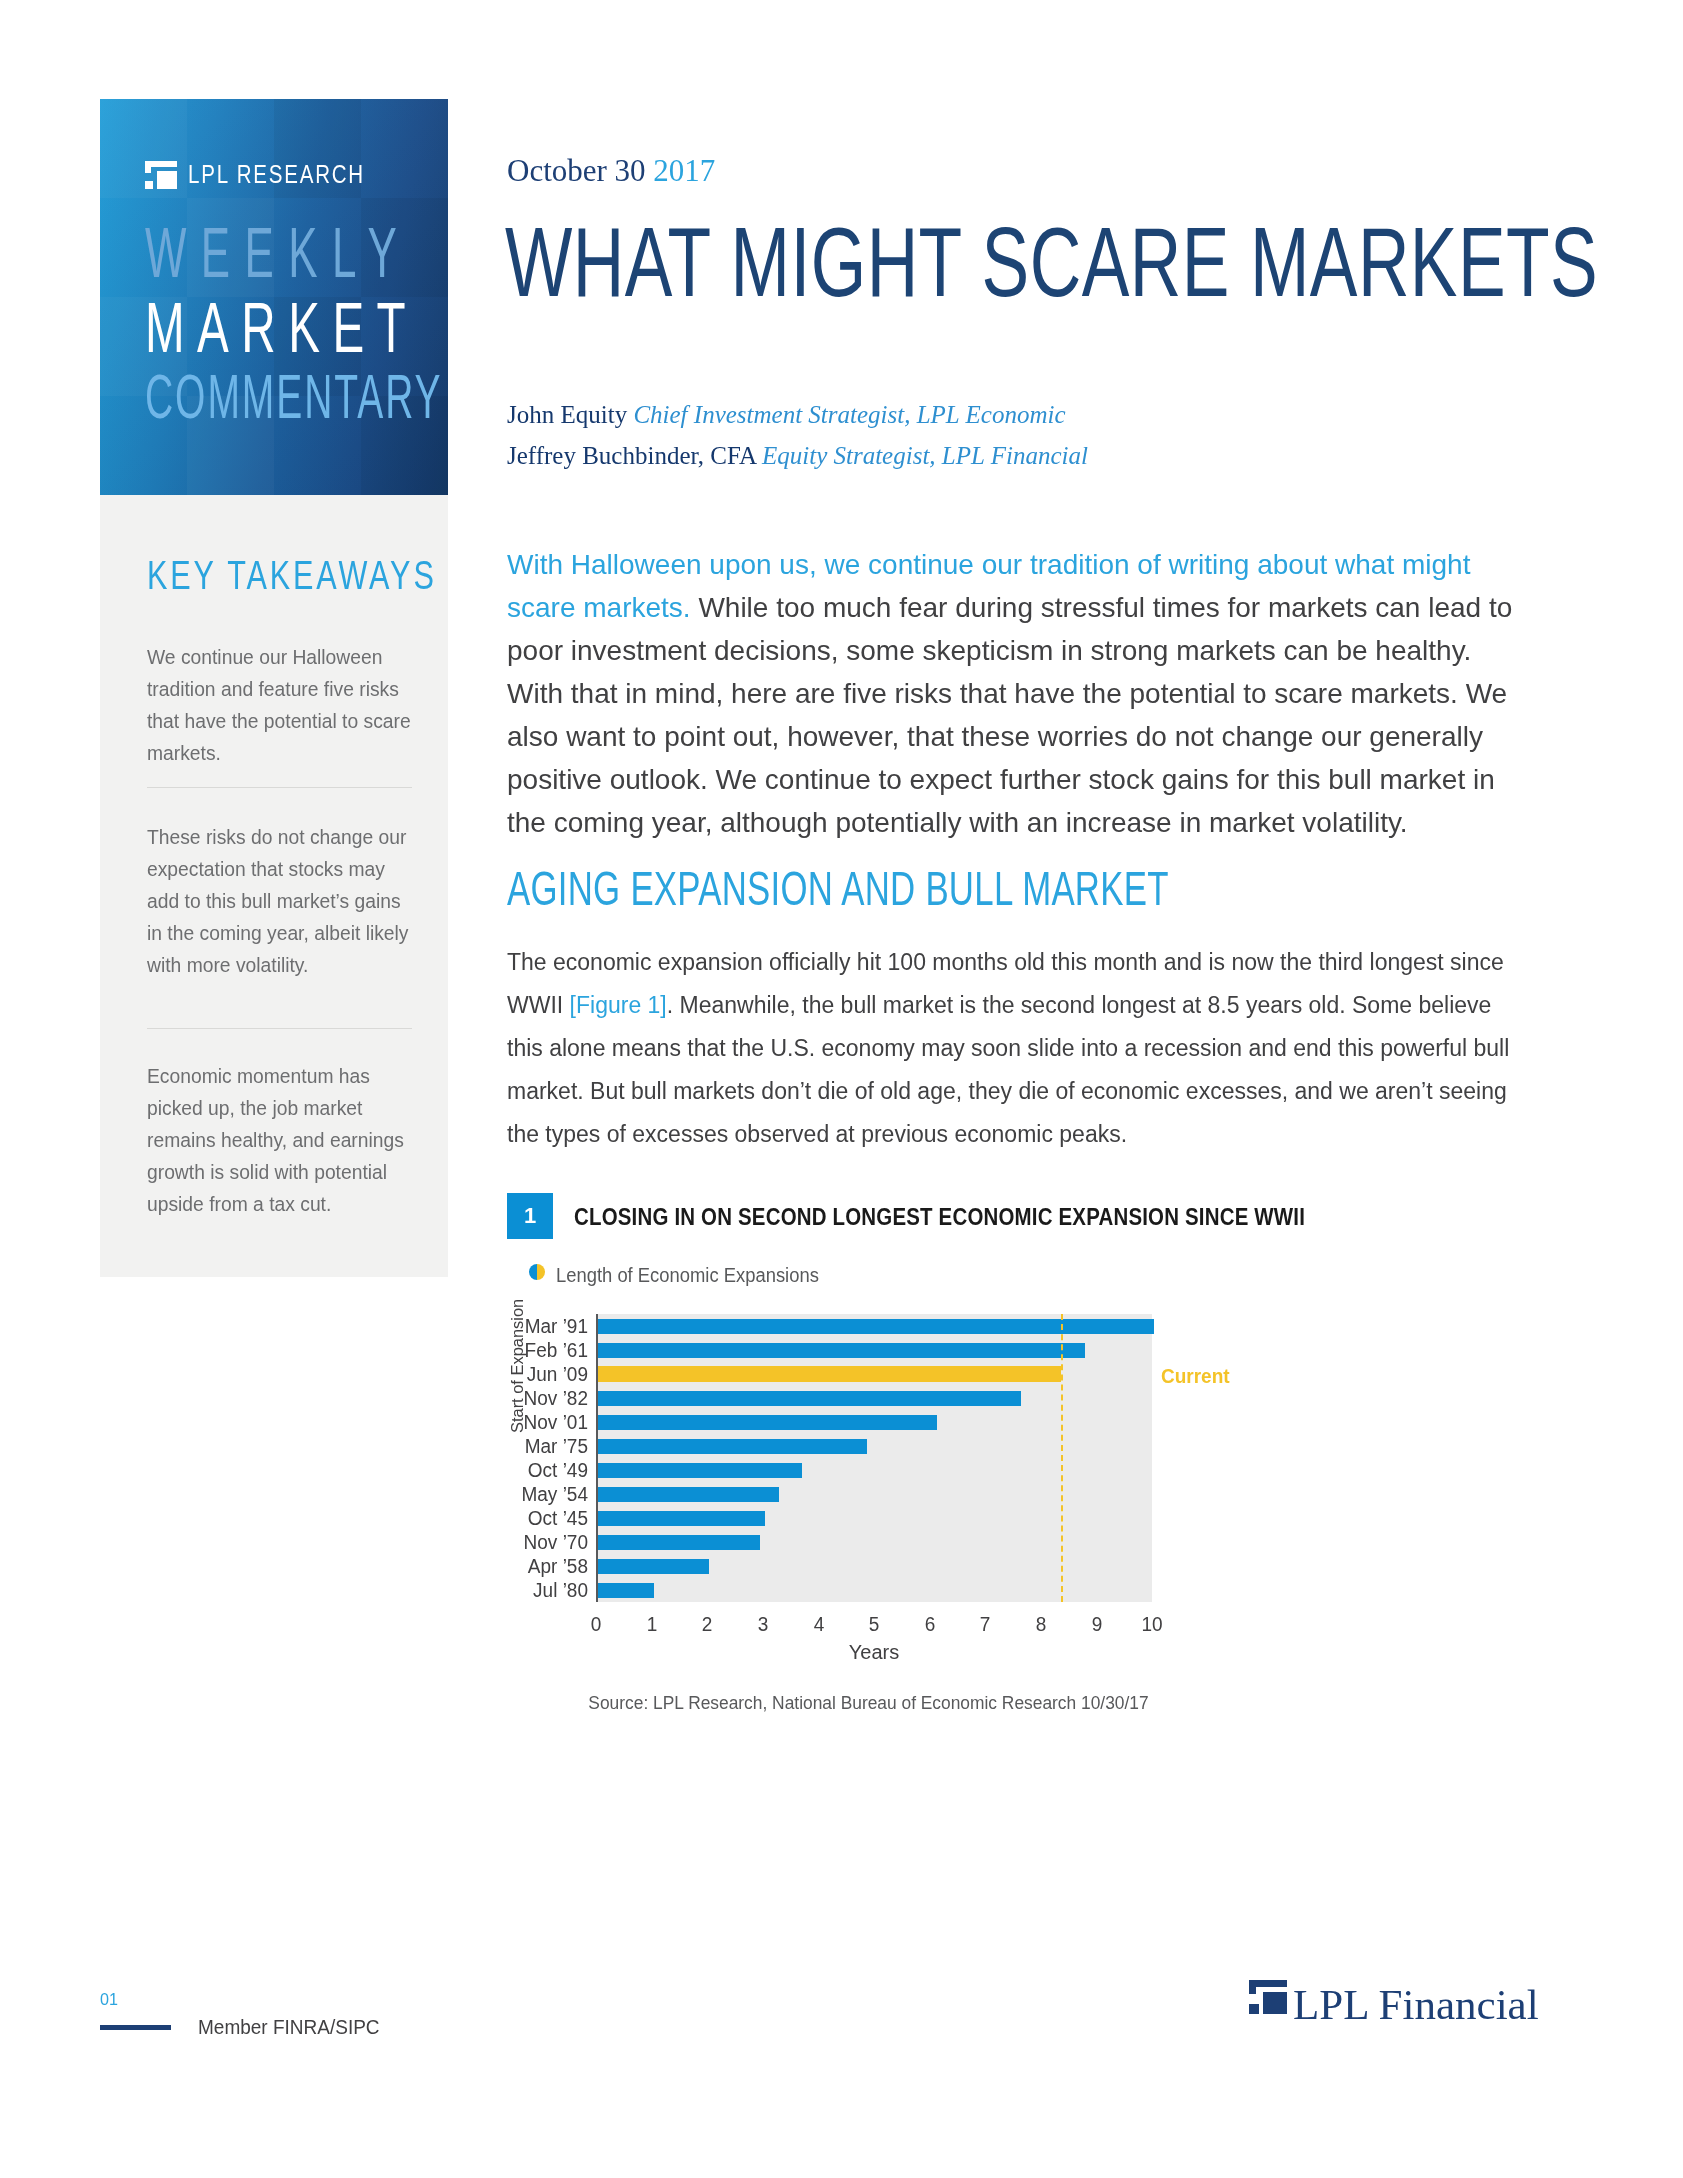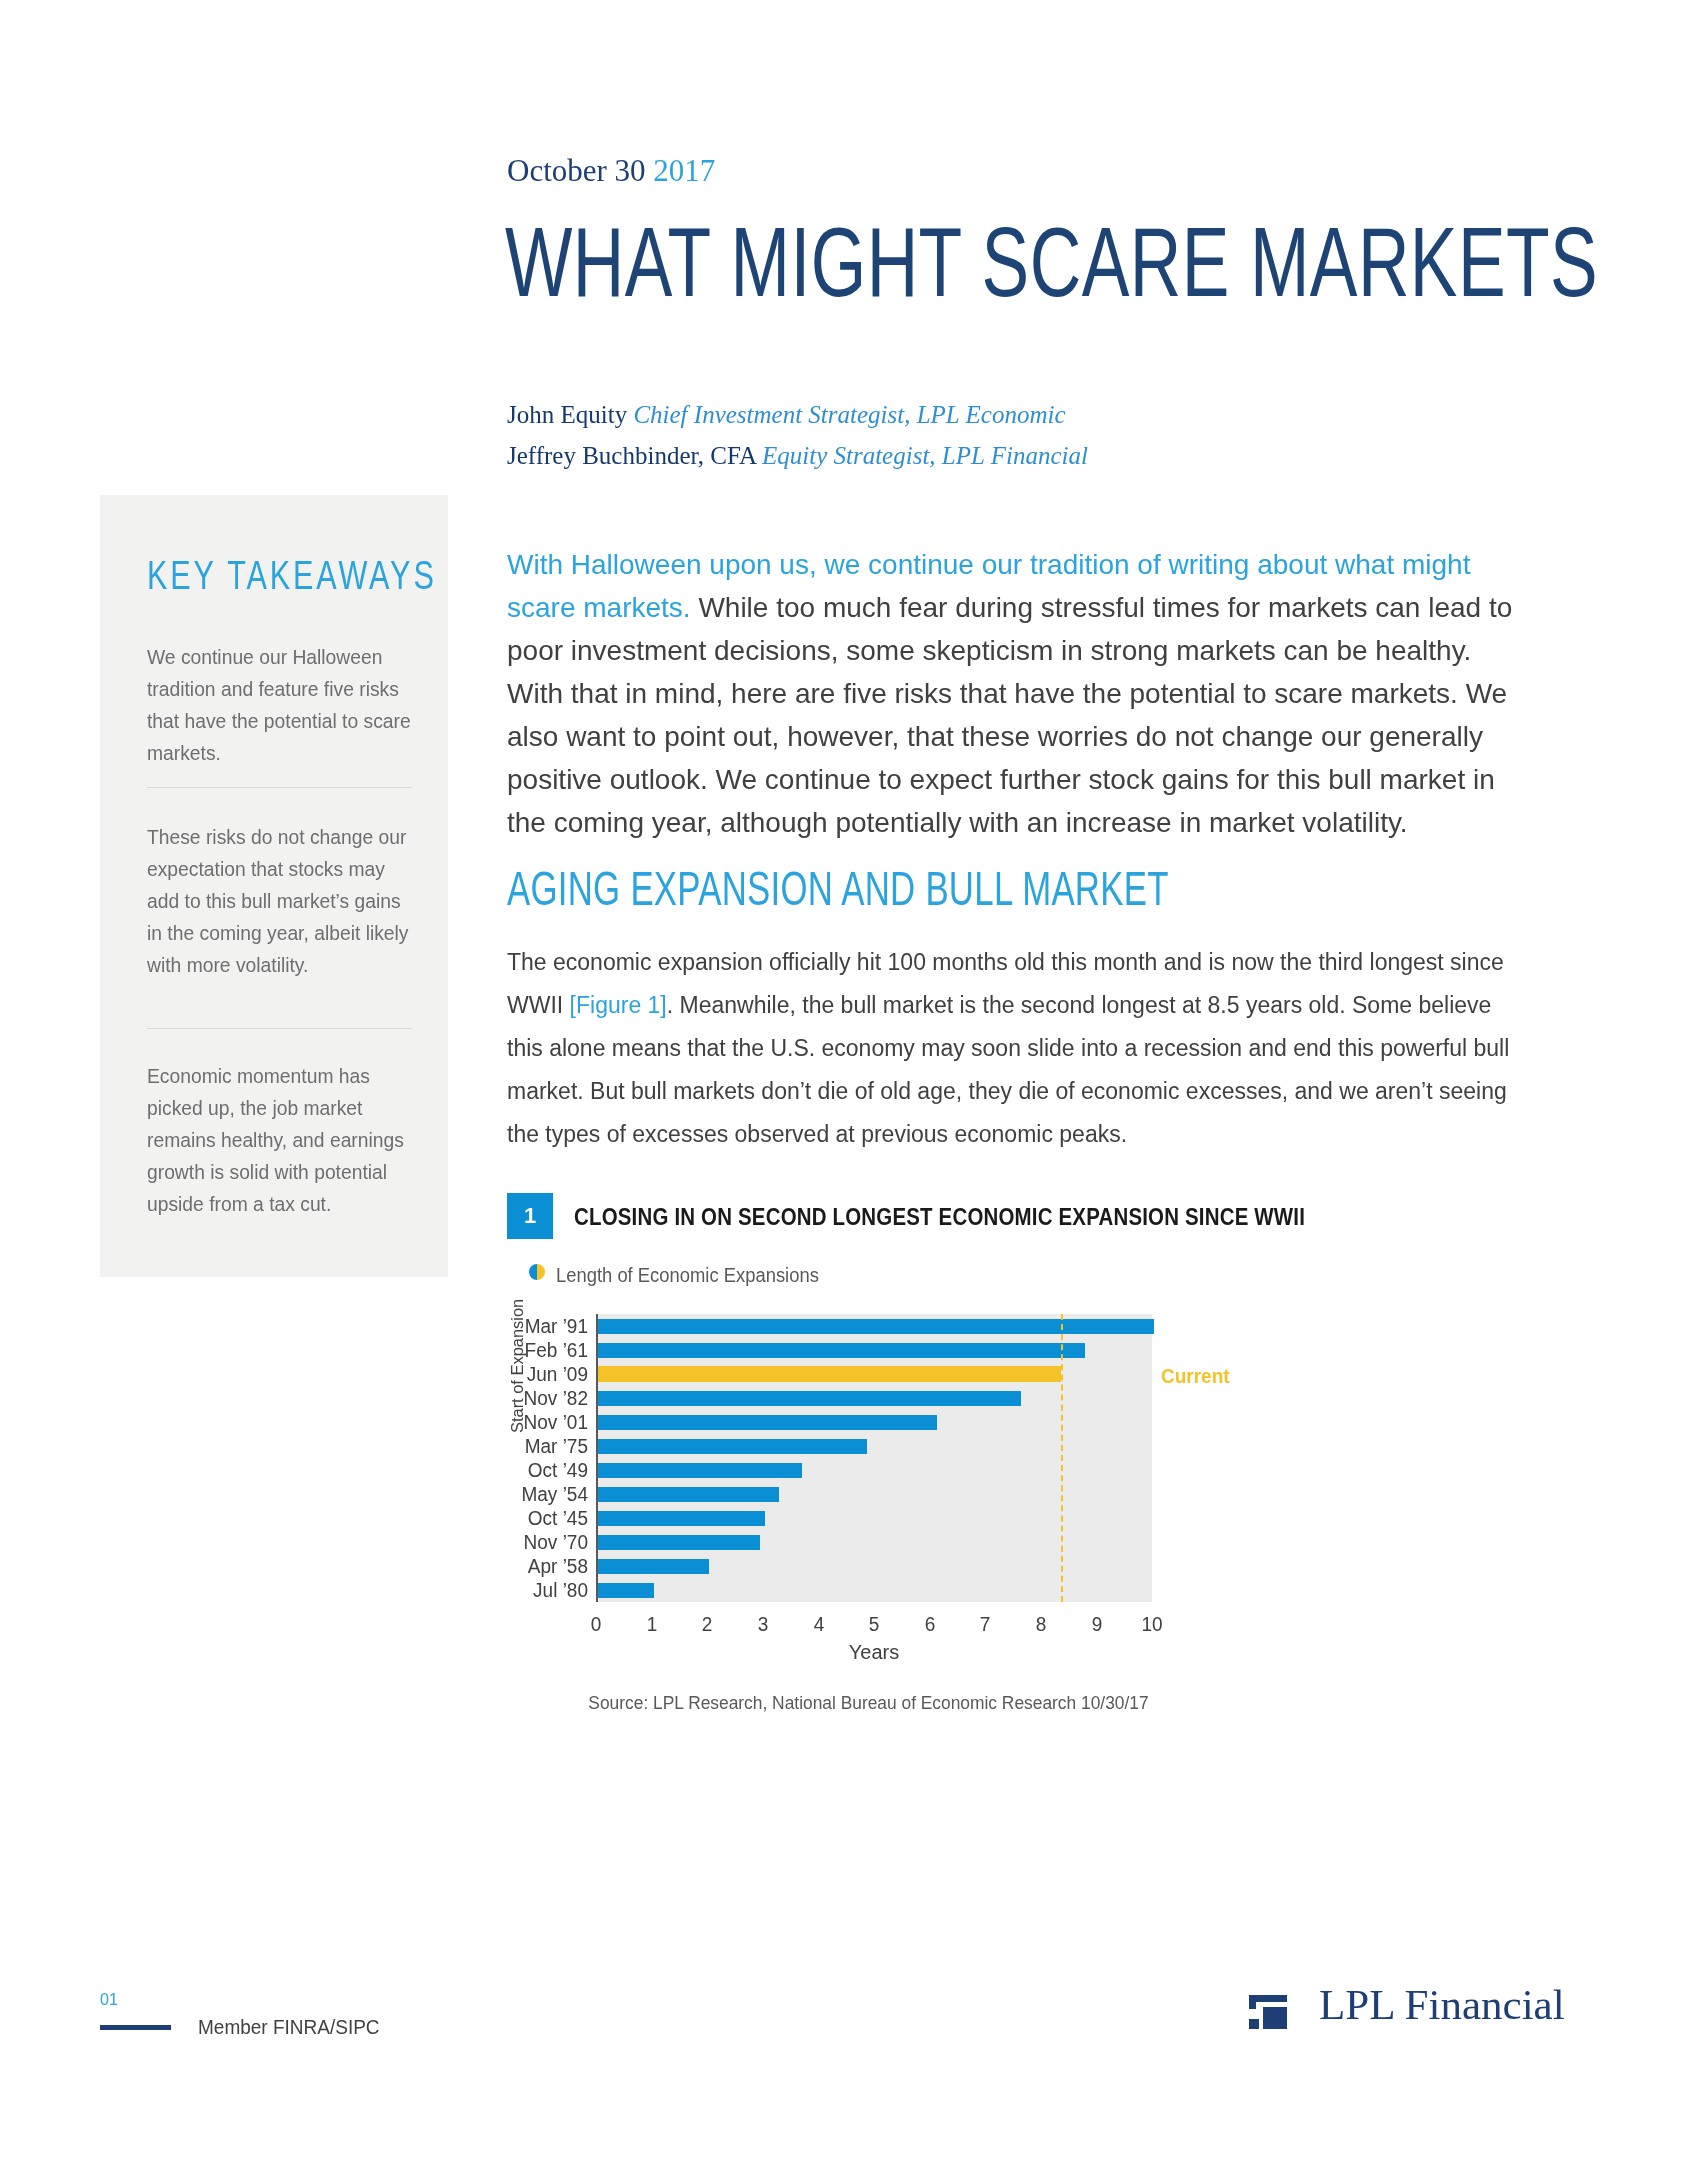--- a/index.html
+++ b/index.html
@@ -200,39 +200,63 @@
     font-size: 17px; color: #2ba4de; transform: scaleX(0.95); transform-origin: left center;
   }
   .pg-rule { position: absolute; left: 100px; top: 2025px; width: 71px; height: 5px; background: #1d3f75; }
   .member {
     position: absolute; left: 198px; top: 2016px;
     font-family: "Liberation Sans Narrow", "Liberation Sans", sans-serif;
     font-size: 20px; color: #414042; transform: scaleX(0.95); transform-origin: left center;
   }
   .footer-logo {
     position: absolute; left: 1249px; top: 1980px;
-    display: flex; align-items: flex-end; gap: 32px;
+    display: flex; align-items: flex-start; gap: 6px;
   }
   .footer-mark { width: 38px; height: 34px; position: relative; }
   .footer-mark i { position: absolute; background: #1d3f75; display: block; }
   .footer-mark .b1 { left: 0; top: 0; width: 38px; height: 7px; }
   .footer-mark .b2 { left: 0; top: 0; width: 7px; height: 14px; }
   .footer-mark .b3 { left: 14px; top: 12px; width: 24px; height: 22px; }
   .footer-mark .b4 { left: 0; top: 24px; width: 10px; height: 10px; }
   .footer-name {
     font-family: "Liberation Serif", serif; font-size: 43px; color: #1d3f75; white-space: nowrap;
   }
 </style>
 </head>
 <body>
 
 <div class="page">
 
   <div class="sidebar">
 
+    <div class="brand-block">
+      <div class="tile" style="left:0;top:0;width:87px;height:99px;"></div>
+      <div class="tileDk" style="left:174px;top:0;width:87px;height:99px;"></div>
+      <div class="tile" style="left:87px;top:99px;width:87px;height:99px;"></div>
+      <div class="tileDk" style="left:261px;top:99px;width:87px;height:99px;"></div>
+      <div class="tile" style="left:0;top:198px;width:87px;height:99px;"></div>
+      <div class="tileDk" style="left:174px;top:198px;width:87px;height:99px;"></div>
+      <div class="tile" style="left:87px;top:297px;width:87px;height:99px;"></div>
+      <div class="tileDk" style="left:261px;top:297px;width:87px;height:99px;"></div>
+
+      <div class="brand-logo-row">
+        <span class="lpl-mark">
+          <i class="b1"></i>
+            <i class="b2"></i>
+            <i class="b3"></i>
+            <i class="b4"></i>
+        </span>
+        <span class="brand-research">LPL RESEARCH</span>
+      </div>
+
+      <div class="brand-word w-weekly">WEEKLY</div>
+      <div class="brand-word w-market">MARKET</div>
+      <div class="brand-word w-commentary">COMMENTARY</div>
+    </div>
 
     <div class="kt-panel">
       <div class="kt-title">KEY TAKEAWAYS</div>
 
       <div class="kt-item" style="top:147px;">We continue our Halloween tradition and feature five risks that have the potential to scare markets.</div>
       <div class="kt-rule" style="top:292px;"></div>
 
       <div class="kt-item" style="top:327px;">These risks do not change our expectation that stocks may add to this bull market’s gains in the coming year, albeit likely with more volatility.</div>
       <div class="kt-rule" style="top:533px;"></div>
 

